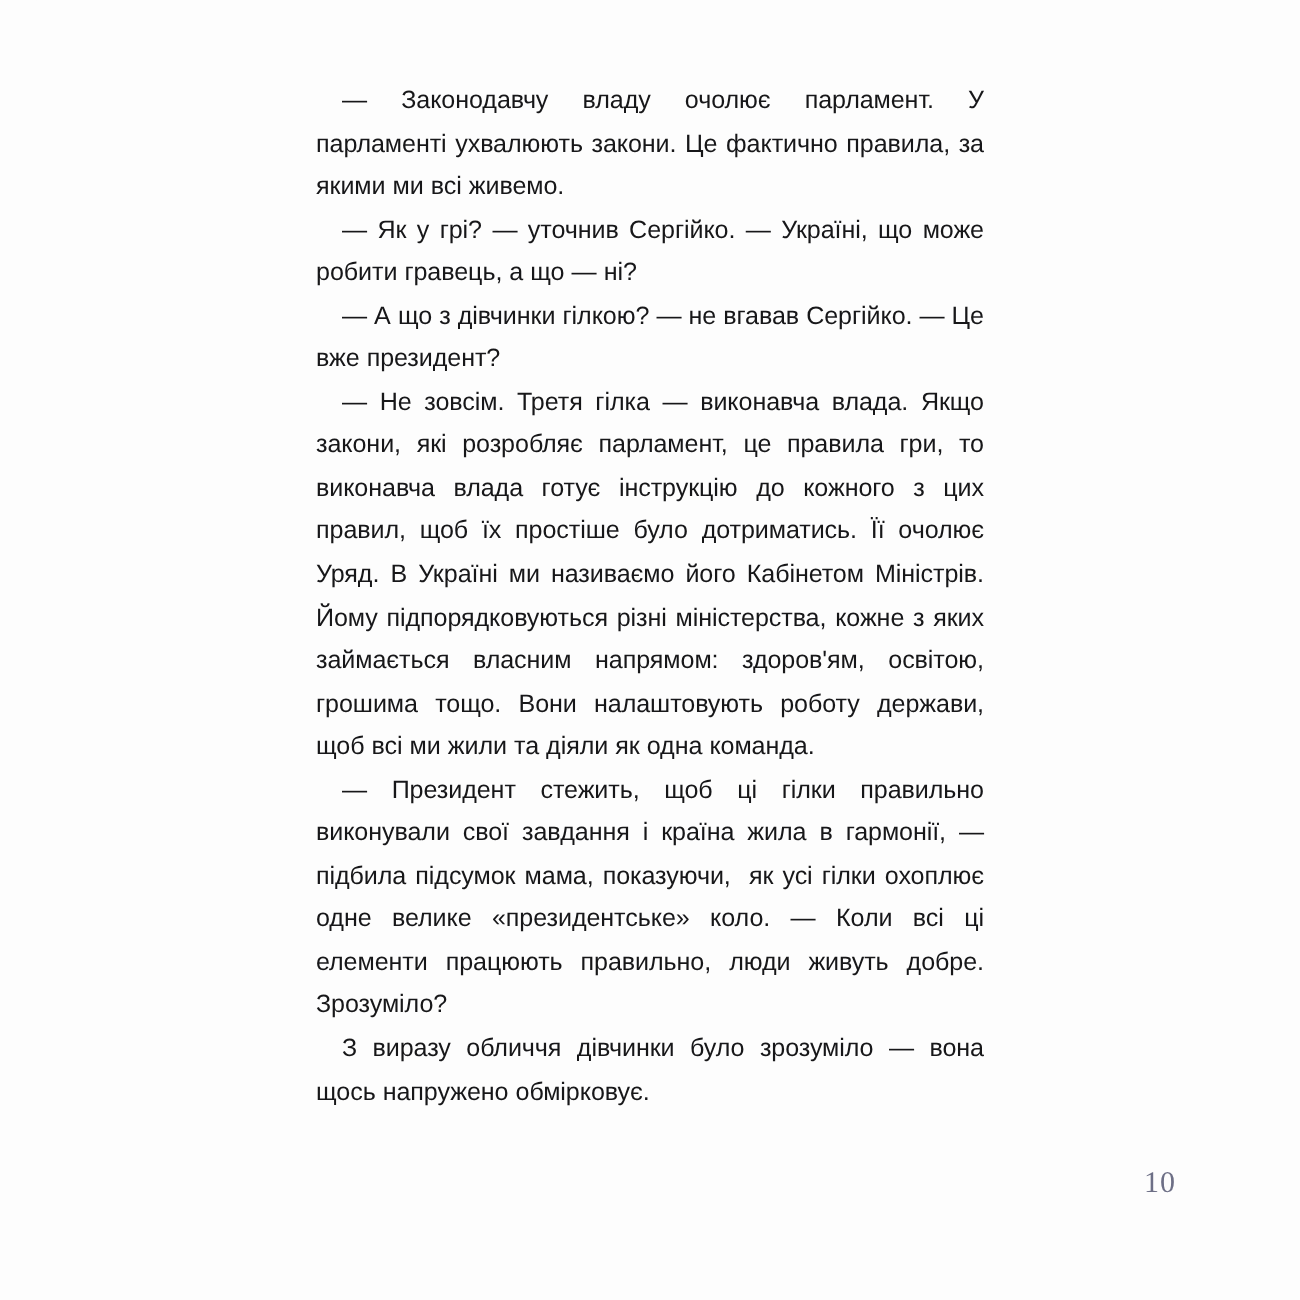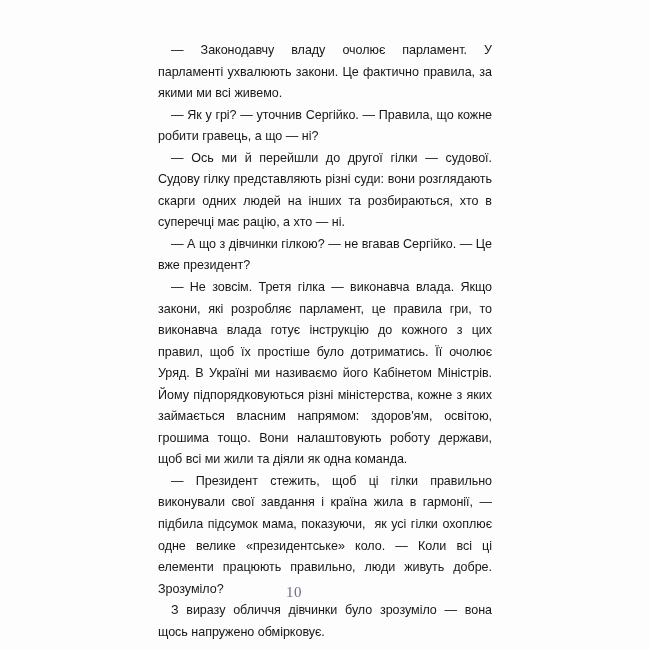--- a/index.html
+++ b/index.html
@@ -50,37 +50,36 @@
 
   .para:last-child {
     margin-bottom: 0;
   }
 
   .folio {
     position: absolute;
     left: 0;
     right: 0;
     top: 583px;
-    text-align: center;
+    text-align: right;
     font-family: "Liberation Serif", "DejaVu Serif", serif;
     font-size: 15px;
     line-height: 18px;
     color: #6d6f86;
     letter-spacing: 0.5px;
   }
 </style>
 </head>
 <body>
 
 <div class="page">
 
   <div class="text-block">
     <p class="para">— Законодавчу владу очолює парламент. У парламенті ухвалюють закони. Це фактично правила, за якими ми всі живемо.</p>
-    <p class="para">— Як у грі? — уточнив Сергійко. — Правила, що кожне робити гравець, а що — ні?</p>
-    <p class="para">— Ось ми й перейшли до другої гілки — судової. Судову гілку представляють різні суди: вони розглядають скарги одних людей на інших та розбираються, хто в суперечці має рацію, а хто — ні.</p>
+    <p class="para">— Як у грі? — уточнив Сергійко. — Україні, що може робити гравець, а що — ні?</p>
     <p class="para">— А що з дівчинки гілкою? — не вгавав Сергійко. — Це вже президент?</p>
     <p class="para">— Не зовсім. Третя гілка — виконавча влада. Якщо закони, які розробляє парламент, це правила гри, то виконавча влада готує інструкцію до кожного з цих правил, щоб їх простіше було дотриматись. Її очолює Уряд. В Україні ми називаємо його Кабінетом Міністрів. Йому підпорядковуються різні міністерства, кожне з яких займається власним напрямом: здоров'ям, освітою, грошима тощо. Вони налаштовують роботу держави, щоб всі ми жили та діяли як одна команда.</p>
     <p class="para">— Президент стежить, щоб ці гілки правильно виконували свої завдання і країна жила в гармонії, — підбила підсумок мама, показуючи,  як усі гілки охоплює одне велике «президентське» коло. — Коли всі ці елементи працюють правильно, люди живуть добре. Зрозуміло?</p>
     <p class="para">З виразу обличчя дівчинки було зрозуміло — вона щось напружено обмірковує.</p>
 
   </div>
 
   <div class="folio">10</div>
 
 </div>

